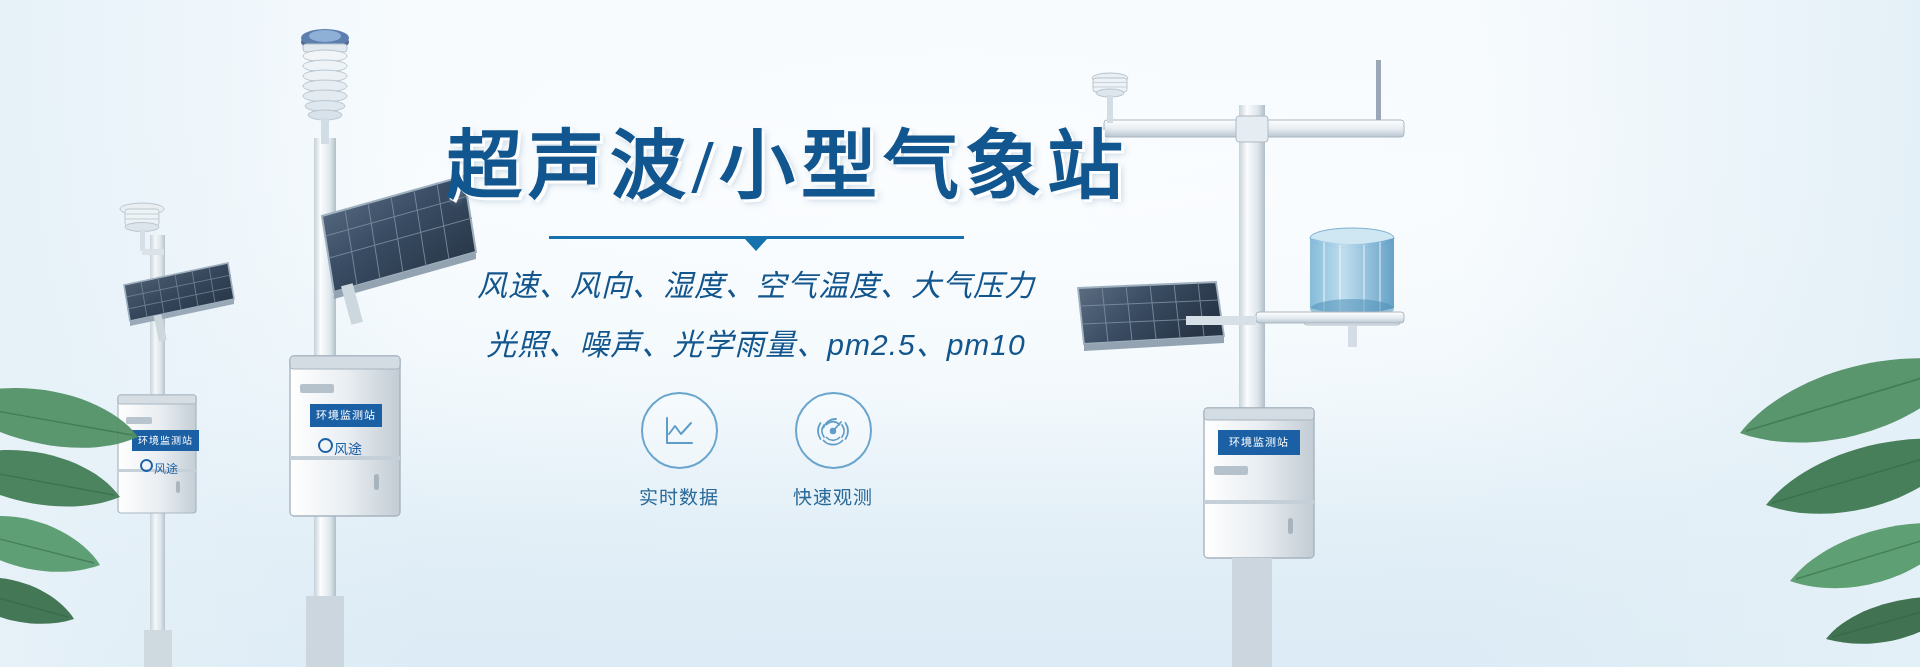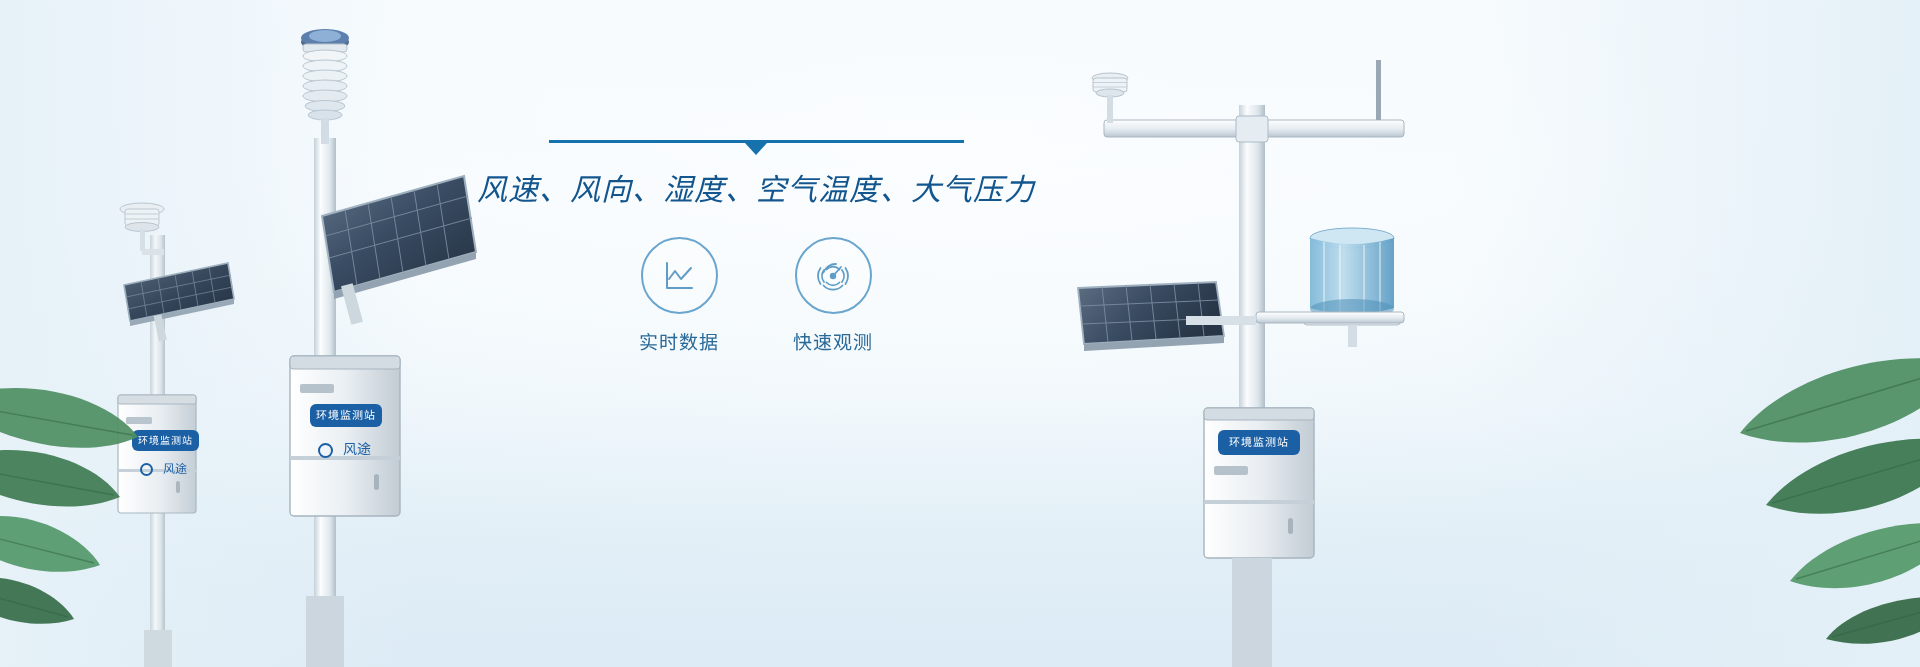--- a/index.html
+++ b/index.html
@@ -75,25 +75,25 @@
     margin:0 auto;
     display:flex;align-items:center;justify-content:center;
     background:rgba(255,255,255,.25);
   }
   .flabel{
     margin-top:13px;font-size:19px;color:#2a6a99;letter-spacing:1px;white-space:nowrap;
   }
   svg{display:block;}
   .cabinet-label{
     position:absolute;background:#1b5fa5;color:#fff;text-align:center;
-    font-size:10px;line-height:1.5;letter-spacing:1px;white-space:nowrap;border-radius:6px;
+    font-size:10px;line-height:1.5;letter-spacing:1px;white-space:nowrap;
   }
   .brand{
     position:absolute;color:#1b5fa5;font-size:12px;white-space:nowrap;
-    display:flex;align-items:flex-end;gap:10px;
+    display:flex;align-items:flex-start;gap:1px;
   }
   .brand .mark{
     display:inline-block;width:13px;height:13px;border-radius:50%;
     border:2px solid #1b5fa5;box-sizing:border-box;
   }
 </style>
 </head>
 <body>
 
 <div class="banner">
@@ -359,27 +359,29 @@
     </g>
     <g stroke="#2f6240" stroke-width="1.5" opacity="0.5" fill="none">
       <path d="M332 28 L 146 84"></path>
         <path d="M336 108 L 172 156"></path>
       <path d="M334 190 L 196 232"></path>
         <path d="M340 260 L 232 290"></path>
     </g>
   </svg>
 
   <div class="content">
+    <h1 class="title">超声波/小型气象站</h1>
 
     <div class="divider">
       <div class="line"></div>
       <div class="tri"></div>
     </div>
 
     <p class="sub">风速、风向、湿度、空气温度、大气压力</p>
+    <p class="sub">光照、噪声、光学雨量、pm2.5、pm10</p>
 
     <div class="features">
 
       <div class="feature">
         <div class="fcircle">
           <svg width="38" height="38" viewBox="0 0 38 38" fill="none" stroke="#5f9dc8" stroke-width="2" stroke-linecap="round" stroke-linejoin="round">
             <path d="M7 6 L7 31 L32 31"></path>
             <path d="M9 22 L15 14 L21 22 L31 11"></path>
           </svg>
         </div>

